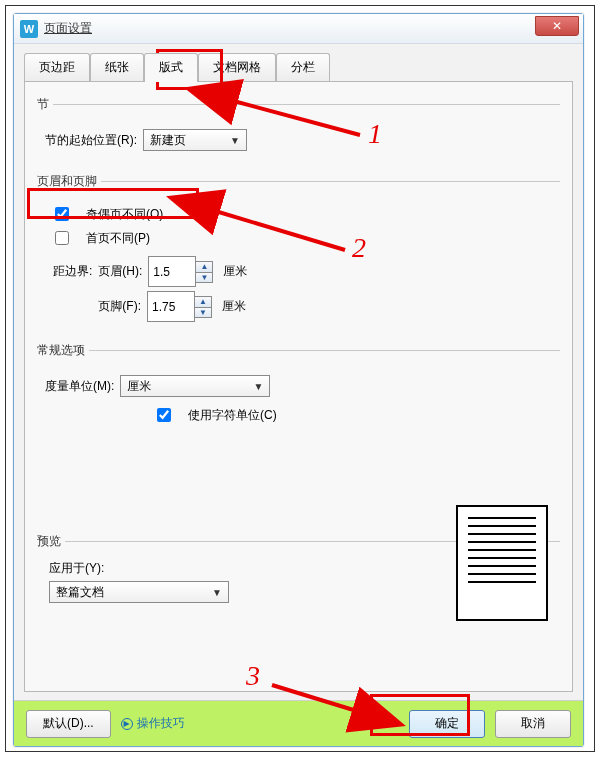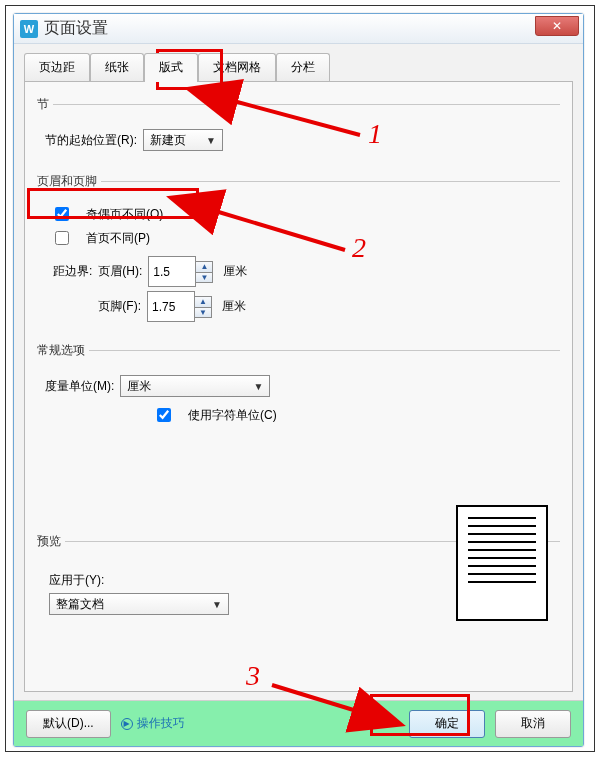--- a/index.html
+++ b/index.html
@@ -48,21 +48,22 @@
     display: flex;
     align-items: center;
     justify-content: center;
     color: #fff;
     font-weight: bold;
     font-size: 11px;
     margin-right: 6px;
   }
   .titlebar-title {
     color: #333;
-    font-size: 16px;
+    font-size: 12px;
+    text-decoration: underline;
   }
   .close-btn {
     position: absolute;
     right: 4px; top: 2px;
     width: 44px; height: 20px;
     background: linear-gradient(#e67a77, #c84b44);
     border: 1px solid #a63c36;
     border-radius: 0 0 3px 3px;
     color: #fff;
     display: flex;
@@ -185,21 +186,21 @@
   .preview-page .pl { height:2px; background:#000; }
 
   
   .bottombar {
     height: 46px;
     display:flex;
     align-items:center;
     padding: 0 12px;
     gap: 10px;
     border-top: 1px solid #d0d0d0;
-    background:#86efac;
+    background:#bef264;
   }
   .btn {
     height: 28px;
     padding: 0 16px;
     background: linear-gradient(#fdfdfd,#e8e8e8);
     border:1px solid #9a9a9a;
     border-radius:3px;
     cursor:pointer;
     display:flex; align-items:center; justify-content:center;
     font-size:12px;
@@ -251,21 +252,21 @@
     <div class="tab">文档网格</div>
     <div class="tab">分栏</div>
   </div>
 
   <div class="content">
 
     <fieldset class="group">
       <legend>节</legend>
       <div class="field-row">
         <label>节的起始位置(R):</label>
-        <div class="select-like" style="width:80px">
+        <div class="select-like" style="width:104px">
           <span>新建页</span>
           <span class="arrow">▼</span>
         </div>
       </div>
     </fieldset>
 
     <fieldset class="group">
       <legend>页眉和页脚</legend>
 
       <div class="chk-row">
@@ -316,21 +317,21 @@
         </div>
       </div>
       <div class="chk-row" style="margin-left:108px; margin-top:6px;">
         <input type="checkbox" checked="" style="">
         <label>使用字符单位(C)</label>
       </div>
     </fieldset>
 
     <fieldset class="group" style="margin-top:100px">
       <legend>预览</legend>
-      <div style="margin:12px 0 4px 4px">应用于(Y):</div>
+      <div style="margin:0 0 4px 4px">应用于(Y):</div>
       <div class="select-like" style="width:180px; margin-left:4px">
         <span>整篇文档</span>
         <span class="arrow">▼</span>
       </div>
     </fieldset>
 
     <div class="preview-area">
       <div class="preview-page">
         <div class="pl"></div>
           <div class="pl"></div>

